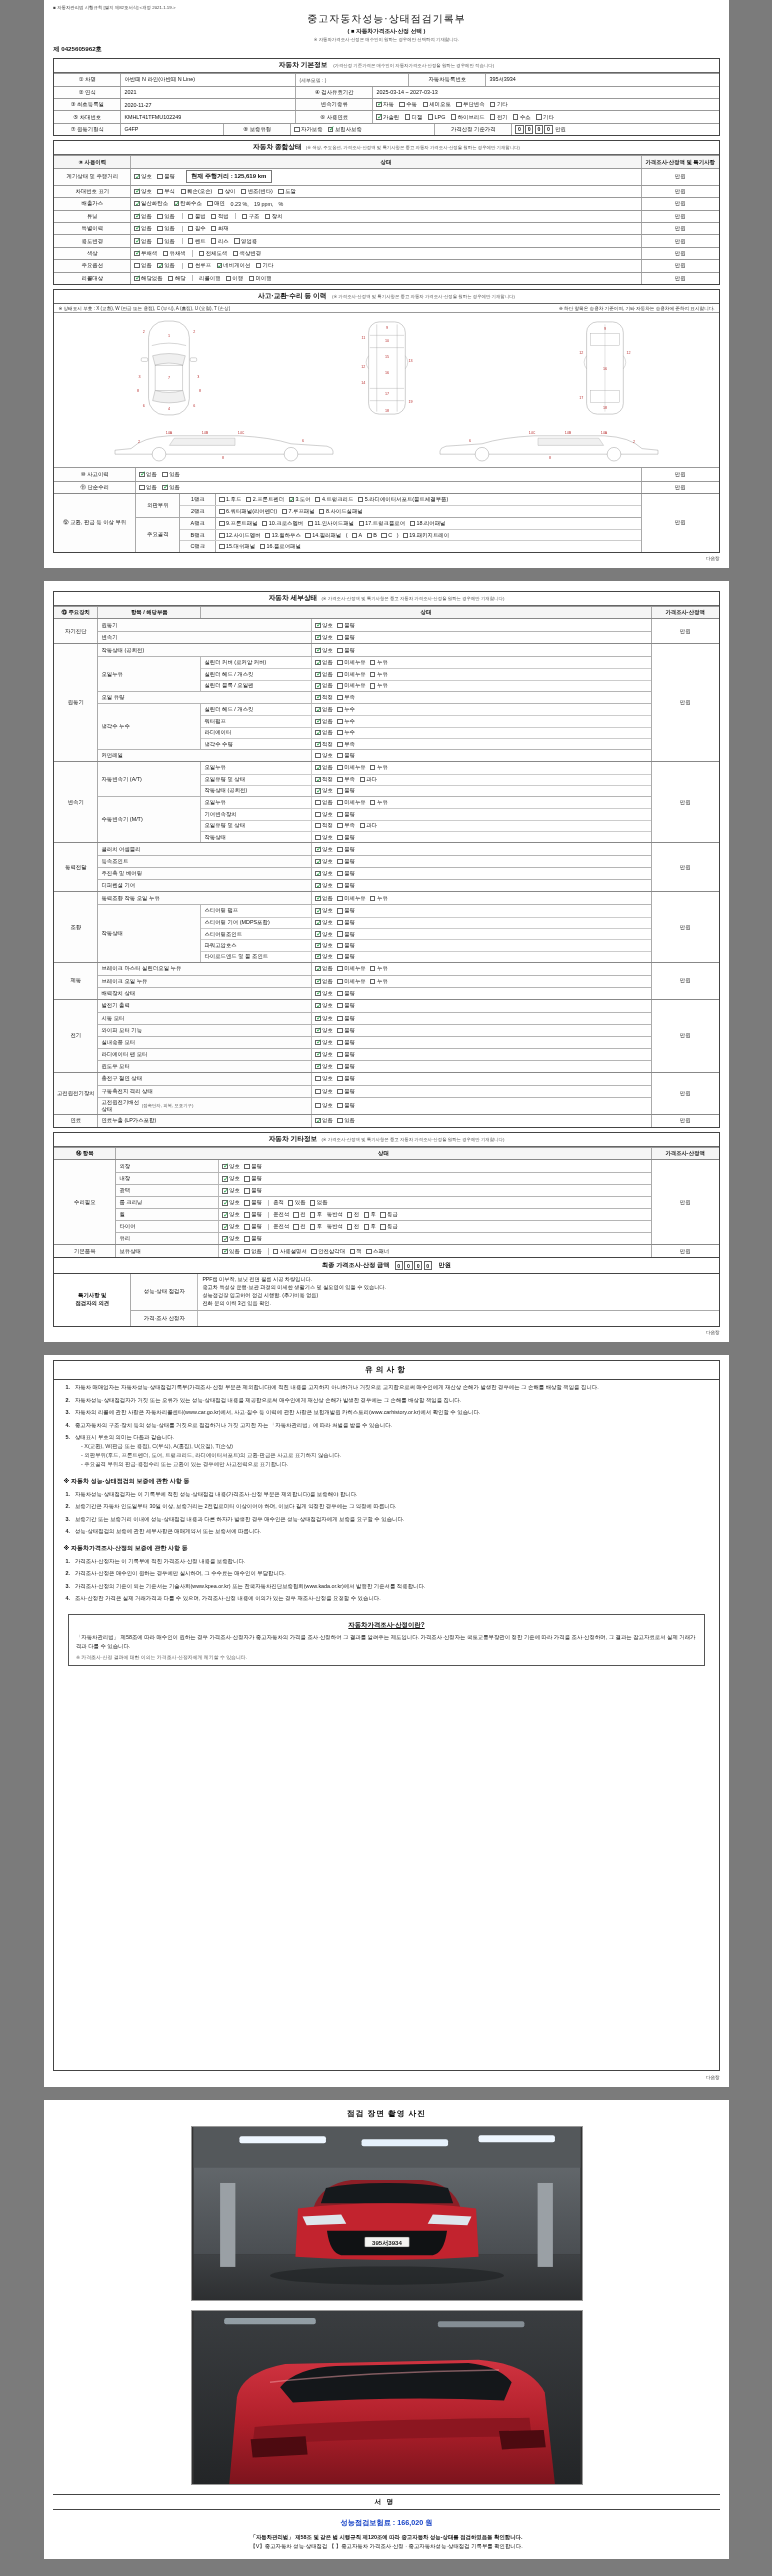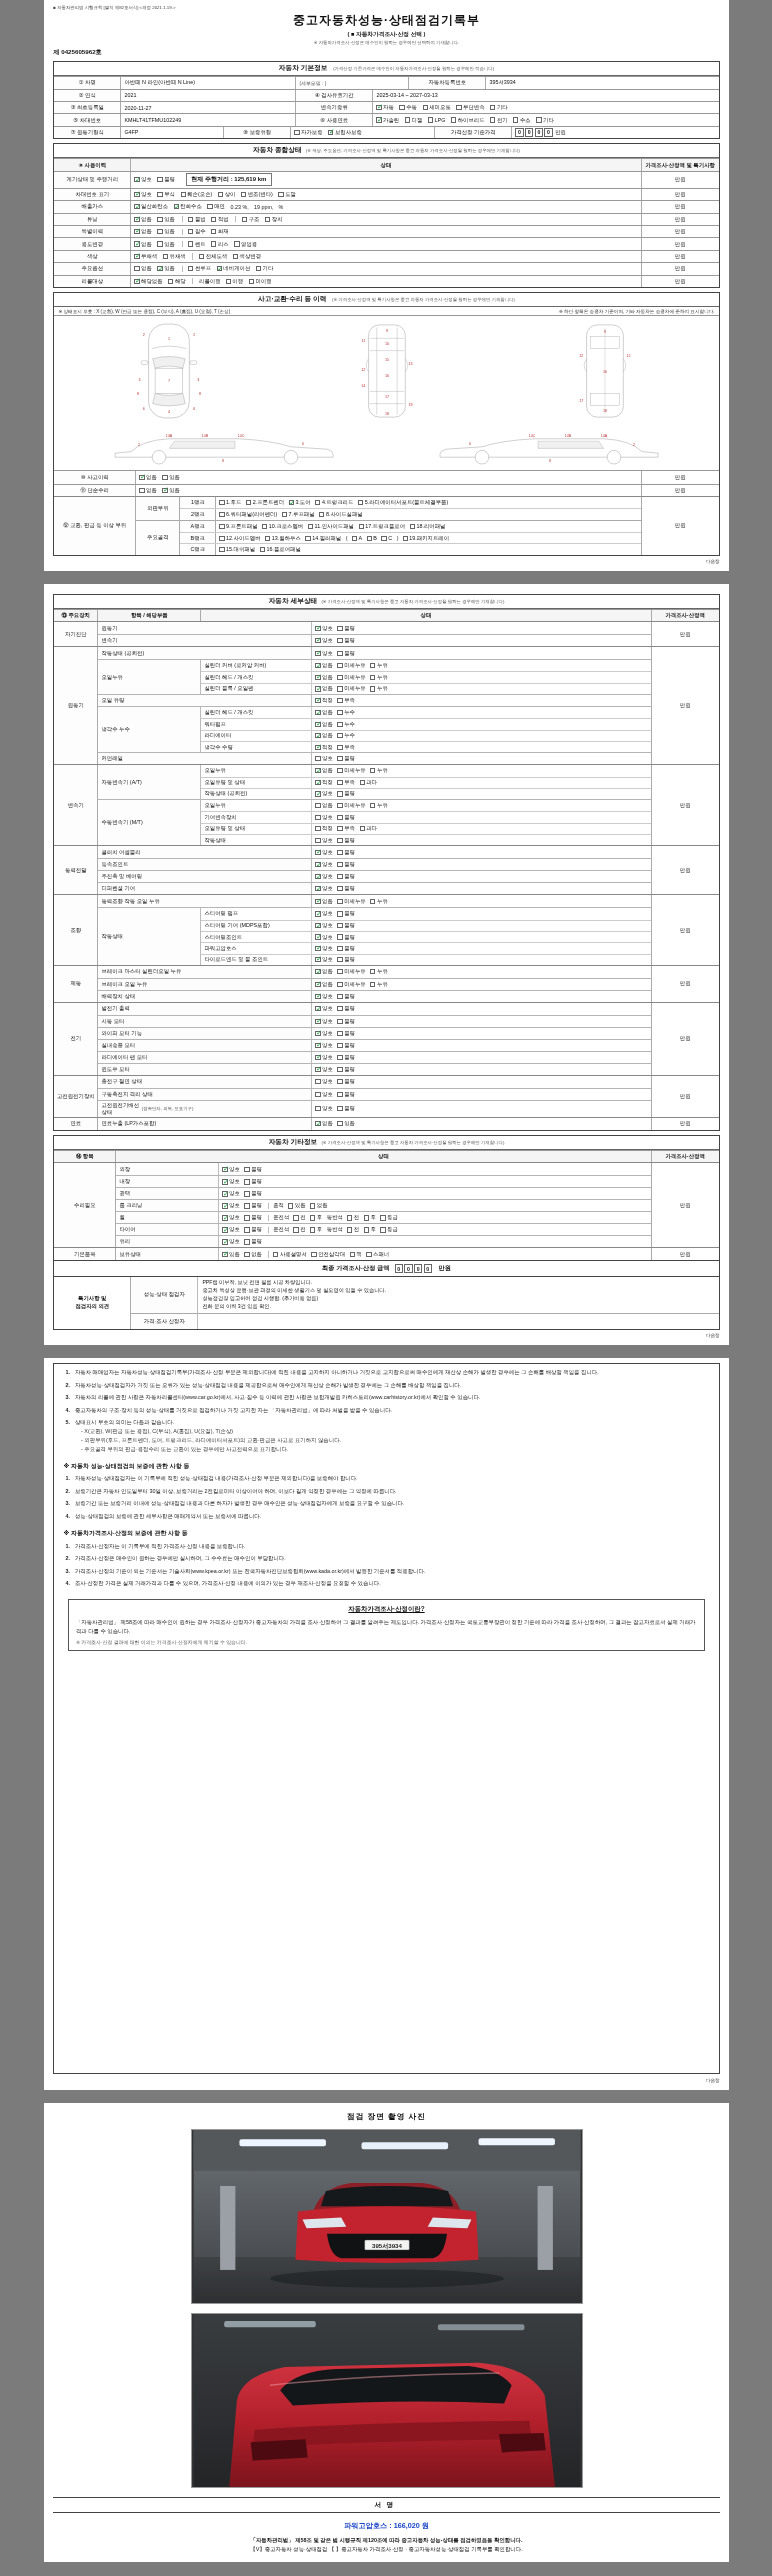--- a/index.html
+++ b/index.html
@@ -1,21 +1,21 @@
 <!DOCTYPE html>
 <html style="font-size:8.2px"><head>
 <meta charset="utf-8">
 <style>
 *{margin:0;padding:0;box-sizing:border-box}
 body{width:773px;height:2576px;overflow:hidden;background:#7b7b7b;font-family:"Liberation Sans","DejaVu Sans",sans-serif;color:#111;font-size:5.4px}
 .page{width:685px;margin:0 auto;background:#fff;padding:5.2px 9.3px 7.2px;position:relative}
 .gap{height:13.4px}
 .form-ref{font-size:4.4px;color:#444;margin-bottom:2.1px}
 .title-wrap{text-align:center;margin:1px 0 3.1px}
-.doc-title{font-size:12px;font-weight:bold;letter-spacing:1px}
+.doc-title{font-size:10px;font-weight:normal;letter-spacing:1px}
 .title-select{font-size:5.7px;margin-top:1.5px;font-weight:bold}
 .title-note{font-size:4.4px;color:#555;margin-top:1px}
 .doc-no{font-size:6.2px;font-weight:bold;margin:2.1px 0 1px}
 .next{text-align:right;font-size:4.6px;color:#333;margin-top:3.1px}
 
 .tbl{border:0.8px solid #444;margin-top:4.1px;background:#fff}
 .tbl-title{text-align:center;padding:2.1px 1px;border-bottom:0.5px solid #666}
 .tbl-title .t1{font-size:6.7px;font-weight:bold}
 .tbl-title .t2{font-size:4.4px;color:#555;margin-left:4.1px;font-weight:normal}
 .trow{display:flex;border-top:0.5px solid #999;min-height:12.4px;align-items:stretch}
@@ -1616,20 +1616,21 @@
         </div>
       </div>
     </div>
   <div class="next">다음장</div>
 </div>
 
 <div class="gap"></div>
 
 <div class="page">
   <div class="notice-box">
+    <div class="notice-title">유의사항</div>
     <div id="notice-items-1">
         <div class="nitem">
           <span class="nno">1.</span>
           <span class="nbody">
             <div class="nline">자동차 매매업자는 자동차성능·상태점검기록부(가격조사·산정 부분은 제외합니다)에 적힌 내용을 고지하지 아니하거나 거짓으로 고지함으로써 매수인에게 재산상 손해가 발생한 경우에는 그 손해를 배상할 책임을 집니다.</div>
           </span>
         </div>
         <div class="nitem">
           <span class="nno">2.</span>
           <span class="nbody">
@@ -1774,21 +1775,21 @@
     <path d="M70 340 L85 170 Q95 120 180 104 L560 96 Q660 104 690 160 L710 340 Z" fill="url(#body2)"></path>
     <path d="M170 150 Q200 112 280 108 L540 102 Q600 108 625 140 L610 176 Q420 166 195 180 Z" fill="#14171a"></path>
     <path d="M120 228 Q300 214 660 210 L664 246 Q330 250 116 262 Z" fill="#8c1620"></path>
     <path d="M112 252 L220 246 L224 282 L116 288 Z" fill="#4d0a10"></path>
     <path d="M600 236 L688 234 L692 268 L606 272 Z" fill="#4d0a10"></path>
     <path d="M150 140 Q330 120 600 116" stroke="#f0a0a6" stroke-width="3" fill="none" opacity="0.5"></path>
   </svg>
 
   <div class="sig-bar">서명</div>
   <div class="fee-line">
-    <span>파워고압호스 :</span>
+    <span>성능점검보험료 :</span>
     <span>166,020 원</span>
   </div>
   <div class="legal">
     <div class="l1">「자동차관리법」 제58조 및 같은 법 시행규칙 제120조에 따라 중고자동차 성능·상태를 점검하였음을 확인합니다.</div>
     <div>【Ⅴ】중고자동차 성능·상태점검   【 】중고자동차 가격조사·산정   ·   중고자동차성능·상태점검 기록부를 확인합니다.</div>
   </div>
 </div>
 
 
 </body></html>

